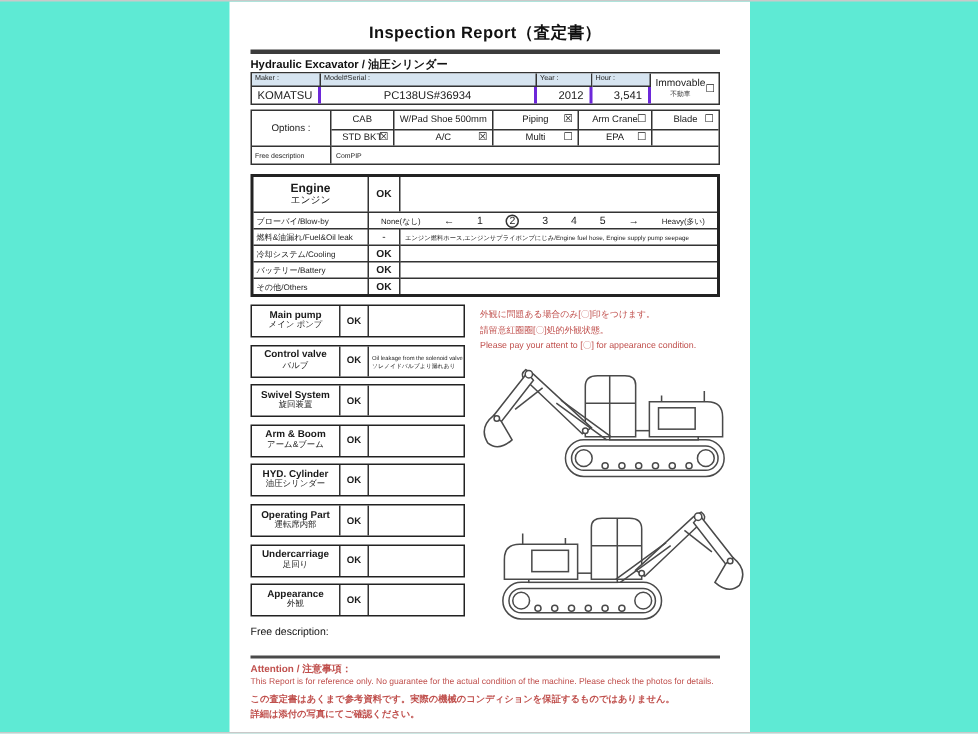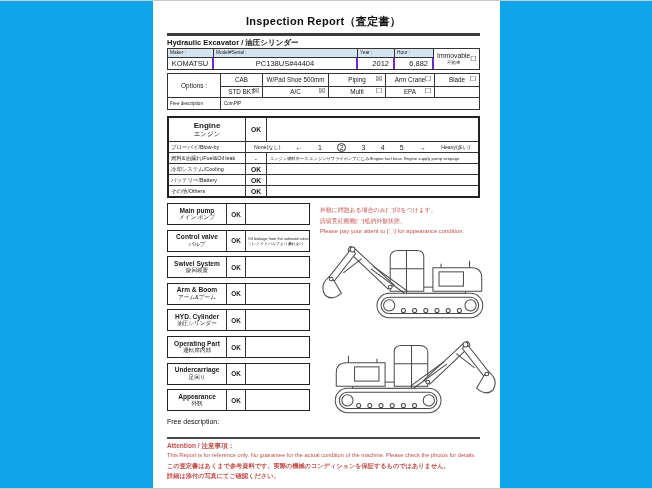--- a/index.html
+++ b/index.html
@@ -1,18 +1,18 @@
 <!DOCTYPE html>
 <html><head>
 <meta charset="utf-8">
 <style>
   * { margin:0; padding:0; box-sizing:border-box; }
   html,body { background:#f0f0f0; }
   .viewport {
-    position:relative; width:652px; height:489px; background:#0ea5e9;
+    position:relative; width:652px; height:489px; background:#5eead4;
     font-family:"Liberation Sans","DejaVu Sans",sans-serif; color:#1a1a1a; overflow:hidden;
     border-top:1px solid #c9c9c9; border-bottom:1px solid #c9c9c9;
   }
   .page { position:absolute; left:153px; top:0; width:347px; height:489px; background:#ffffff; }
   .abs { position:absolute; }
 
   
   .title { left:14px; top:13px; width:313px; text-align:center; font-size:11px; font-weight:bold; letter-spacing:.3px; color:#111; }
   .title-rule { left:14px; top:32px; width:313px; height:2.5px; background:#3c3c3c; }
   .doc-subtitle { left:14px; top:37px; font-size:7.5px; font-weight:bold; color:#111; }
@@ -104,23 +104,23 @@
       <div class="mh" style="grid-column:3;grid-row:1">Year :</div>
       <div class="mh" style="grid-column:4;grid-row:1">Hour :</div>
       <div class="immov">
         <div class="immov-txt">
           <div class="immov-en">Immovable</div>
           <div class="immov-jp">不動車</div>
         </div>
         <span class="cbx">☐</span>
       </div>
       <div class="mv" style="grid-column:1;grid-row:2">KOMATSU</div>
-      <div class="mv" style="grid-column:2;grid-row:2">PC138US#44404</div>
+      <div class="mv" style="grid-column:2;grid-row:2">PC138US#36934</div>
       <div class="mv right" style="grid-column:3;grid-row:2">2012</div>
-      <div class="mv right" style="grid-column:4;grid-row:2">6,882</div>
+      <div class="mv right" style="grid-column:4;grid-row:2">3,541</div>
     </div>
 
     <div class="abs otable">
       <div class="opt-label-cell">Options :</div>
 
       <div class="ocell" style="grid-column:2;grid-row:1">
         <span class="opt-label">CAB</span>
         <span class="opt-cb cbx"></span>
       </div>
       <div class="ocell" style="grid-column:3;grid-row:1">

